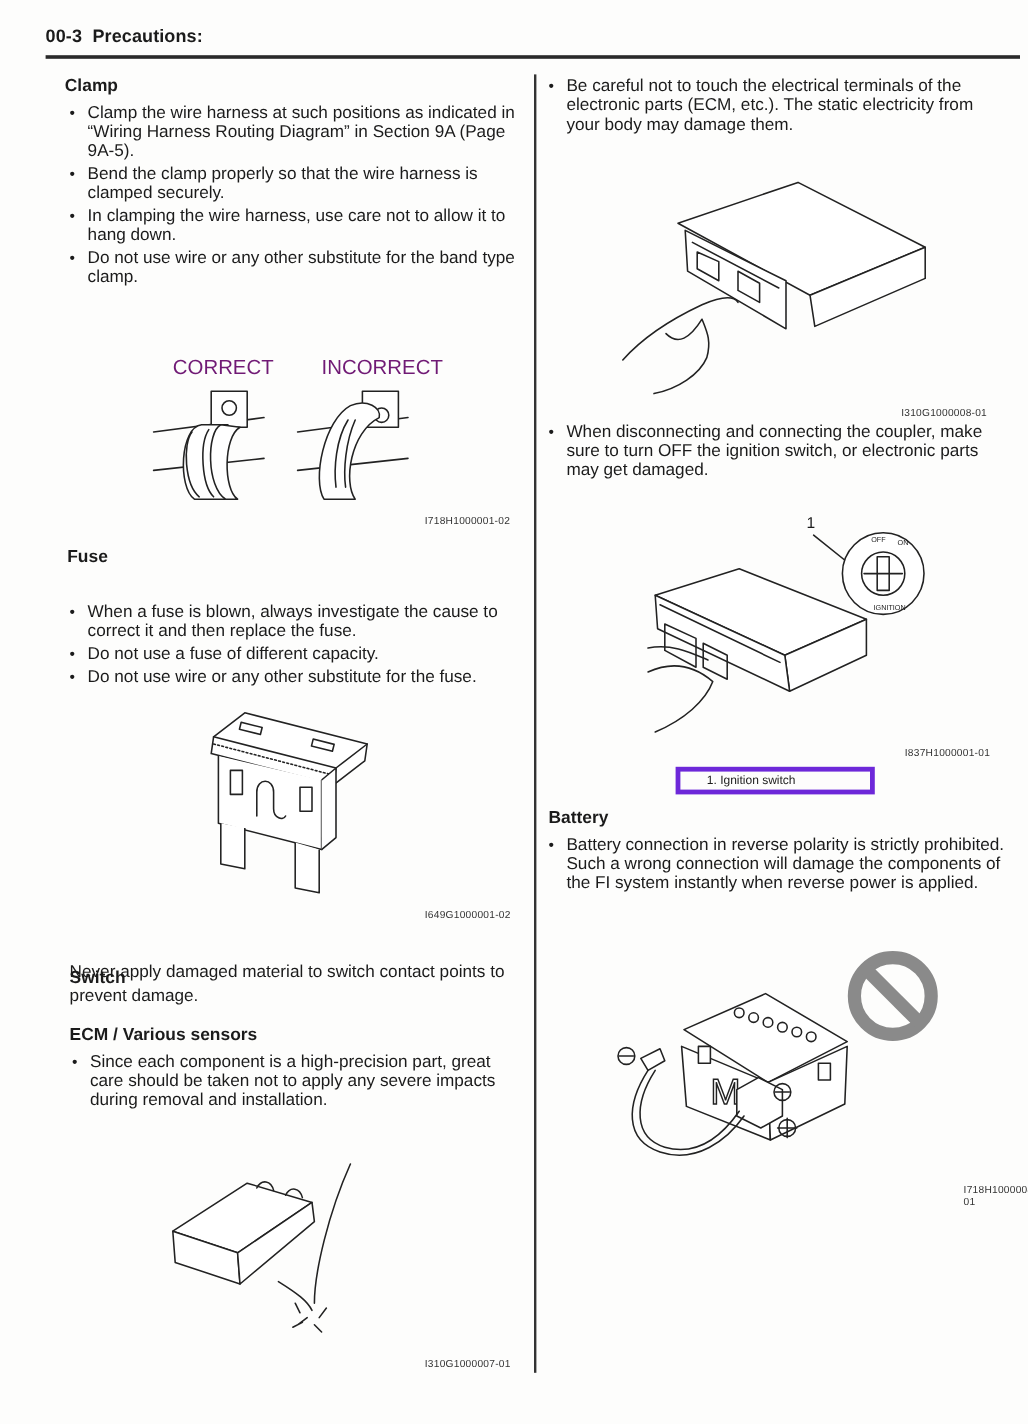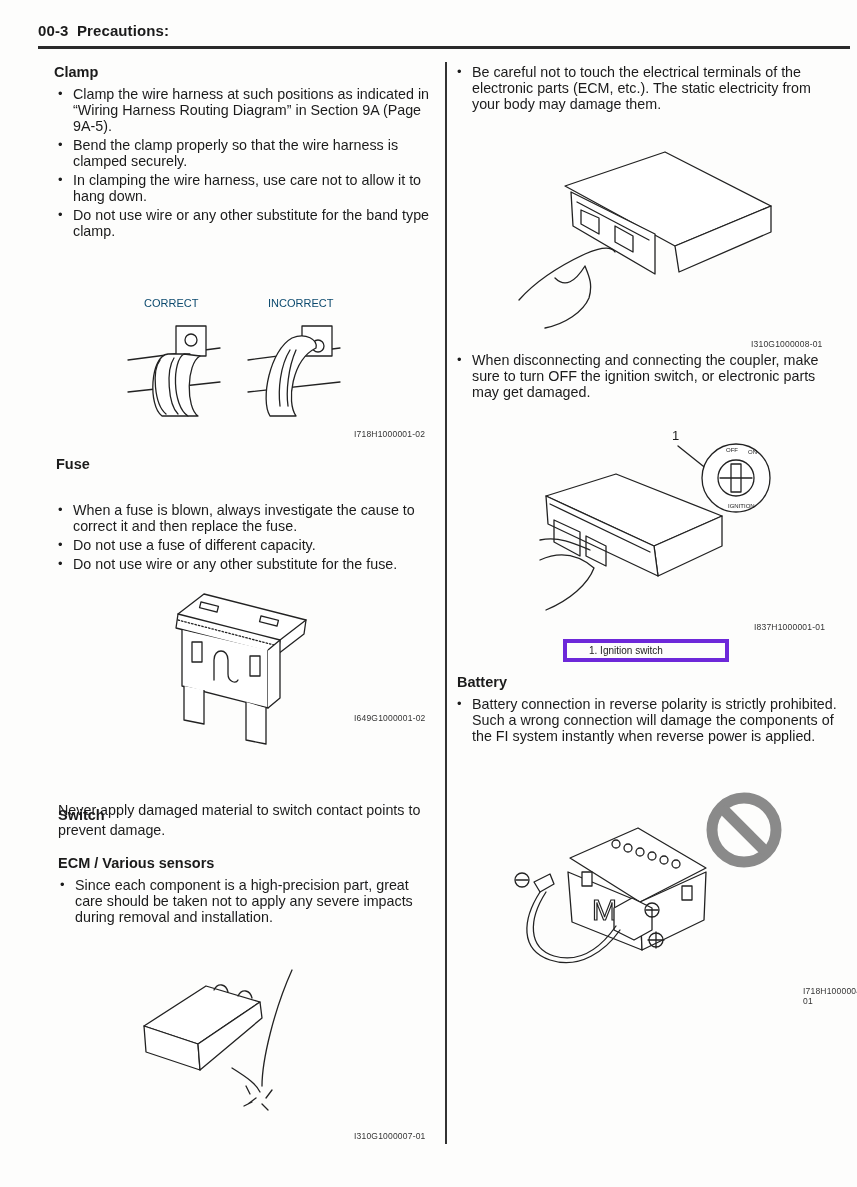--- a/index.html
+++ b/index.html
@@ -10,21 +10,21 @@
     .abs { position: absolute; }
     .page-header { left: 38px; top: 22px; font-size: 15px; font-weight: bold; letter-spacing: 0.1px; }
     .header-rule { left: 38px; top: 46px; width: 812px; height: 3px; background: #2a2a2a; }
     .col-divider { left: 445px; top: 62px; width: 2px; height: 1082px; background: #333; }
     .h { font-size: 14.5px; font-weight: bold; }
     .txt { font-size: 14.3px; line-height: 19.5px; }
     ul.bullets { list-style: none; margin: 0; padding: 0; }
     ul.bullets li { position: relative; padding-left: 17px; margin-bottom: 3px; font-size: 14.3px; line-height: 16px; }
     ul.bullets li::before { content: "•"; position: absolute; left: 2px; top: 0; font-size: 13px; }
     .fig-id { font-size: 8.5px; color: #333; letter-spacing: 0.2px; }
-    .fig-label { font-size: 11px; color: #0c4a6e; }
+    .fig-label { font-size: 17px; color: #701a75; }
     .callout-box { border: 4px solid #6d28d9; font-size: 10px; padding: 2px 0 2px 22px; }
     svg { position: absolute; overflow: visible; }
     svg .ln { fill: none; stroke: #222; stroke-width: 1.3; stroke-linecap: round; stroke-linejoin: round; }
     svg .lnw { fill: #fff; stroke: #222; stroke-width: 1.3; stroke-linejoin: round; }
   </style>
 </head>
 <body>
 
 <div class="abs page-header">
   <span>00-3</span>&nbsp;&nbsp;<span>Precautions:</span>
@@ -73,21 +73,21 @@
   <rect class="ln" x="30" y="14" width="18" height="6" transform="rotate(14 39 17)"></rect>
   <rect class="ln" x="90" y="28" width="18" height="6" transform="rotate(14 99 31)"></rect>
   <path class="lnw" d="M12 40 L12 96 L98 118 L98 60"></path>
   <path class="lnw" d="M98 60 L110 50 L110 108 L98 118"></path>
   <rect class="ln" x="22" y="52" width="10" height="20"></rect>
   <rect class="ln" x="80" y="66" width="10" height="20"></rect>
   <path class="ln" d="M44 90 L44 70 C44 58 58 58 58 70 L58 84 C58 92 66 94 68 90"></path>
   <path class="lnw" d="M14 96 L14 130 L34 134 L34 100"></path>
   <path class="lnw" d="M76 112 L76 150 L96 154 L96 118"></path>
 </svg>
-<div class="abs fig-id" style="left:354px; top:713px;">I649G1000001-02</div>
+<div class="abs fig-id" style="left:354px; top:757px;">I649G1000001-02</div>
 
 <div class="abs h" style="left:58px; top:807px;">Switch</div>
 <div class="abs txt" style="left:58px; top:801px; width:372px;">Never apply damaged material to switch contact points to prevent damage.</div>
 
 <div class="abs h" style="left:58px; top:855px;">ECM / Various sensors</div>
 <ul class="abs bullets" style="left:58px; top:877px; width:372px;">
   <li>Since each component is a high-precision part, great care should be taken not to apply any severe impacts during removal and installation.</li>
 </ul>
 
 <svg style="left:140px; top:960px;" width="160" height="160">

